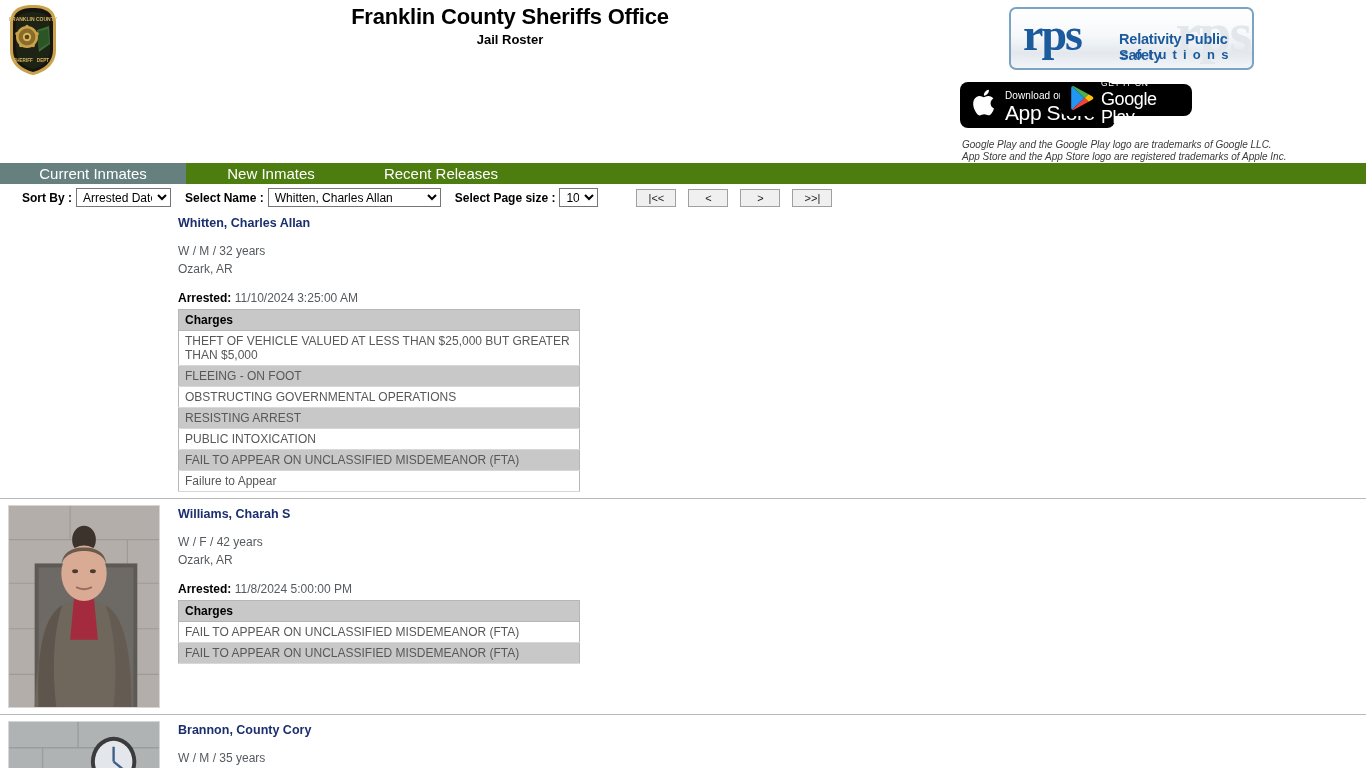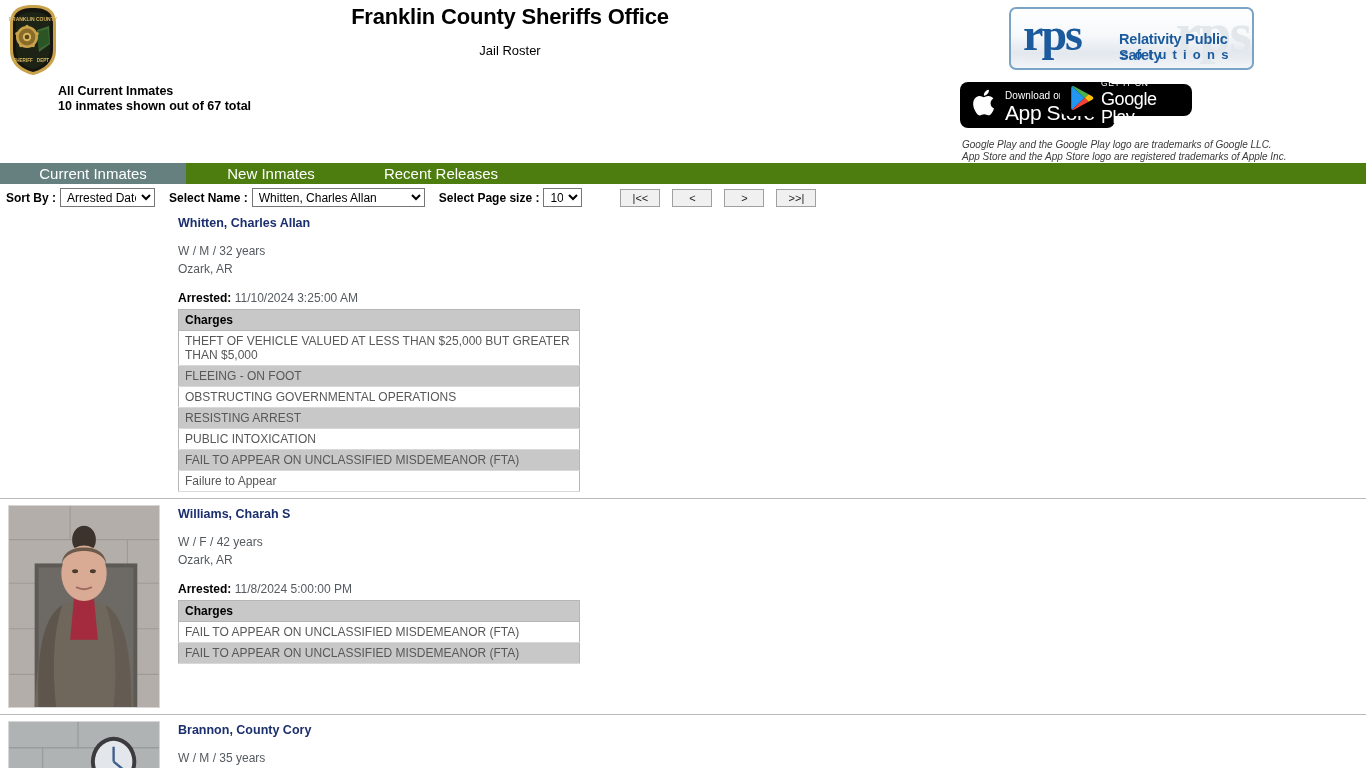--- a/index.html
+++ b/index.html
@@ -33,24 +33,24 @@
   }
   .main-title {
     font-size: 22px;
     font-weight: bold;
     color: #000;
     line-height: 26px;
     letter-spacing: -0.2px;
   }
   .sub-title {
     font-size: 13px;
-    font-weight: normal;
+    font-weight: bold;
     color: #000;
     line-height: 18px;
-    margin-top: 12px;
+    margin-top: 1px;
   }
 
   .summary {
     position: absolute;
     left: 58px; top: 84px;
     font-size: 12.5px;
     font-weight: bold;
     color: #000;
     line-height: 15px;
   }
@@ -147,21 +147,21 @@
     white-space: nowrap;
   }
   .tab.active { background: #65807f; width: 186px; }
   .tab.inactive { width: 170px; }
 
   
   .toolbar {
     position: relative;
     height: 24px;
     padding-top: 3px;
-    padding-left: 6px;
+    padding-left: 22px;
     display: flex;
     align-items: center;
     font-size: 12px;
     color: #000;
   }
   .tb-label { font-weight: bold; margin-right: 4px; white-space: nowrap; }
   .sel {
     font-family: "Liberation Sans", sans-serif;
     font-size: 12px;
     height: 19px;
@@ -282,24 +282,20 @@
       <text x="17" y="58" font-size="4.6" fill="#d8b45e" text-anchor="middle" font-family="Liberation Sans, sans-serif" font-weight="bold">SHERIFF</text>
       <text x="37" y="58" font-size="4.6" fill="#d8b45e" text-anchor="middle" font-family="Liberation Sans, sans-serif" font-weight="bold">DEPT</text>
     </svg>
   </div>
 
   <div class="title-block">
     <div class="main-title">Franklin County Sheriffs Office</div>
     <div class="sub-title">Jail Roster</div>
   </div>
 
-  <div class="summary">
-    <div>All Current Inmates</div>
-    <div>10 inmates shown out of 67 total</div>
-  </div>
 
   <div class="rps-logo">
     <div class="rps-ghost">rps</div>
     <div class="rps-mark">rps</div>
     <div class="rps-text1">Relativity Public Safety</div>
     <div class="rps-text2">solutions</div>
   </div>
 
   <div class="store-btn appstore-btn">
     <span class="store-icon">

